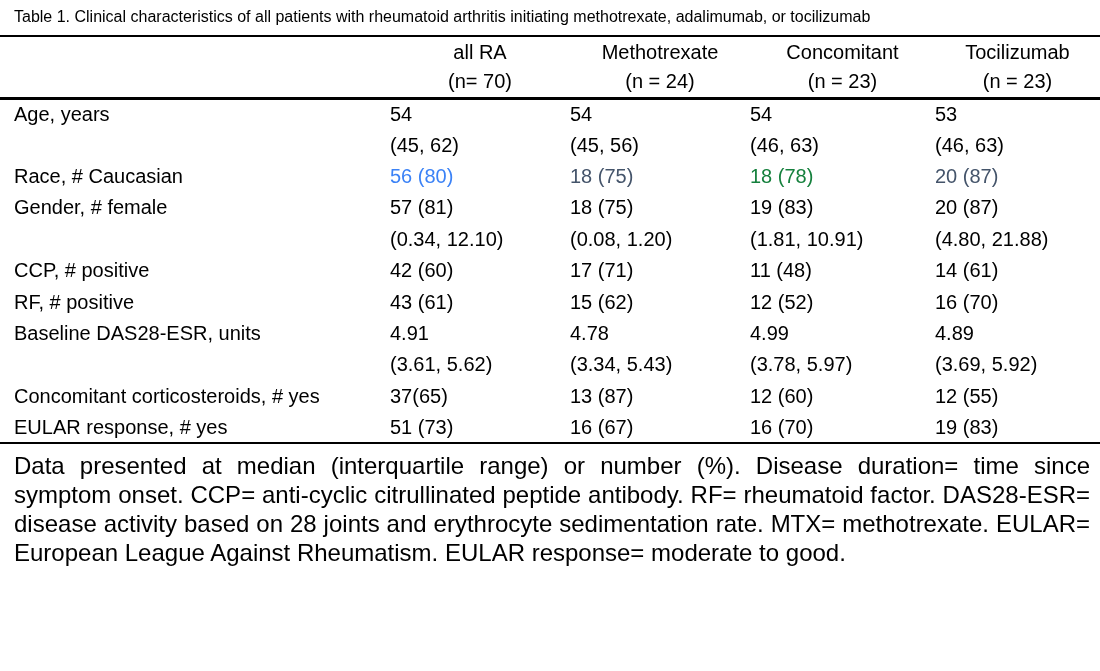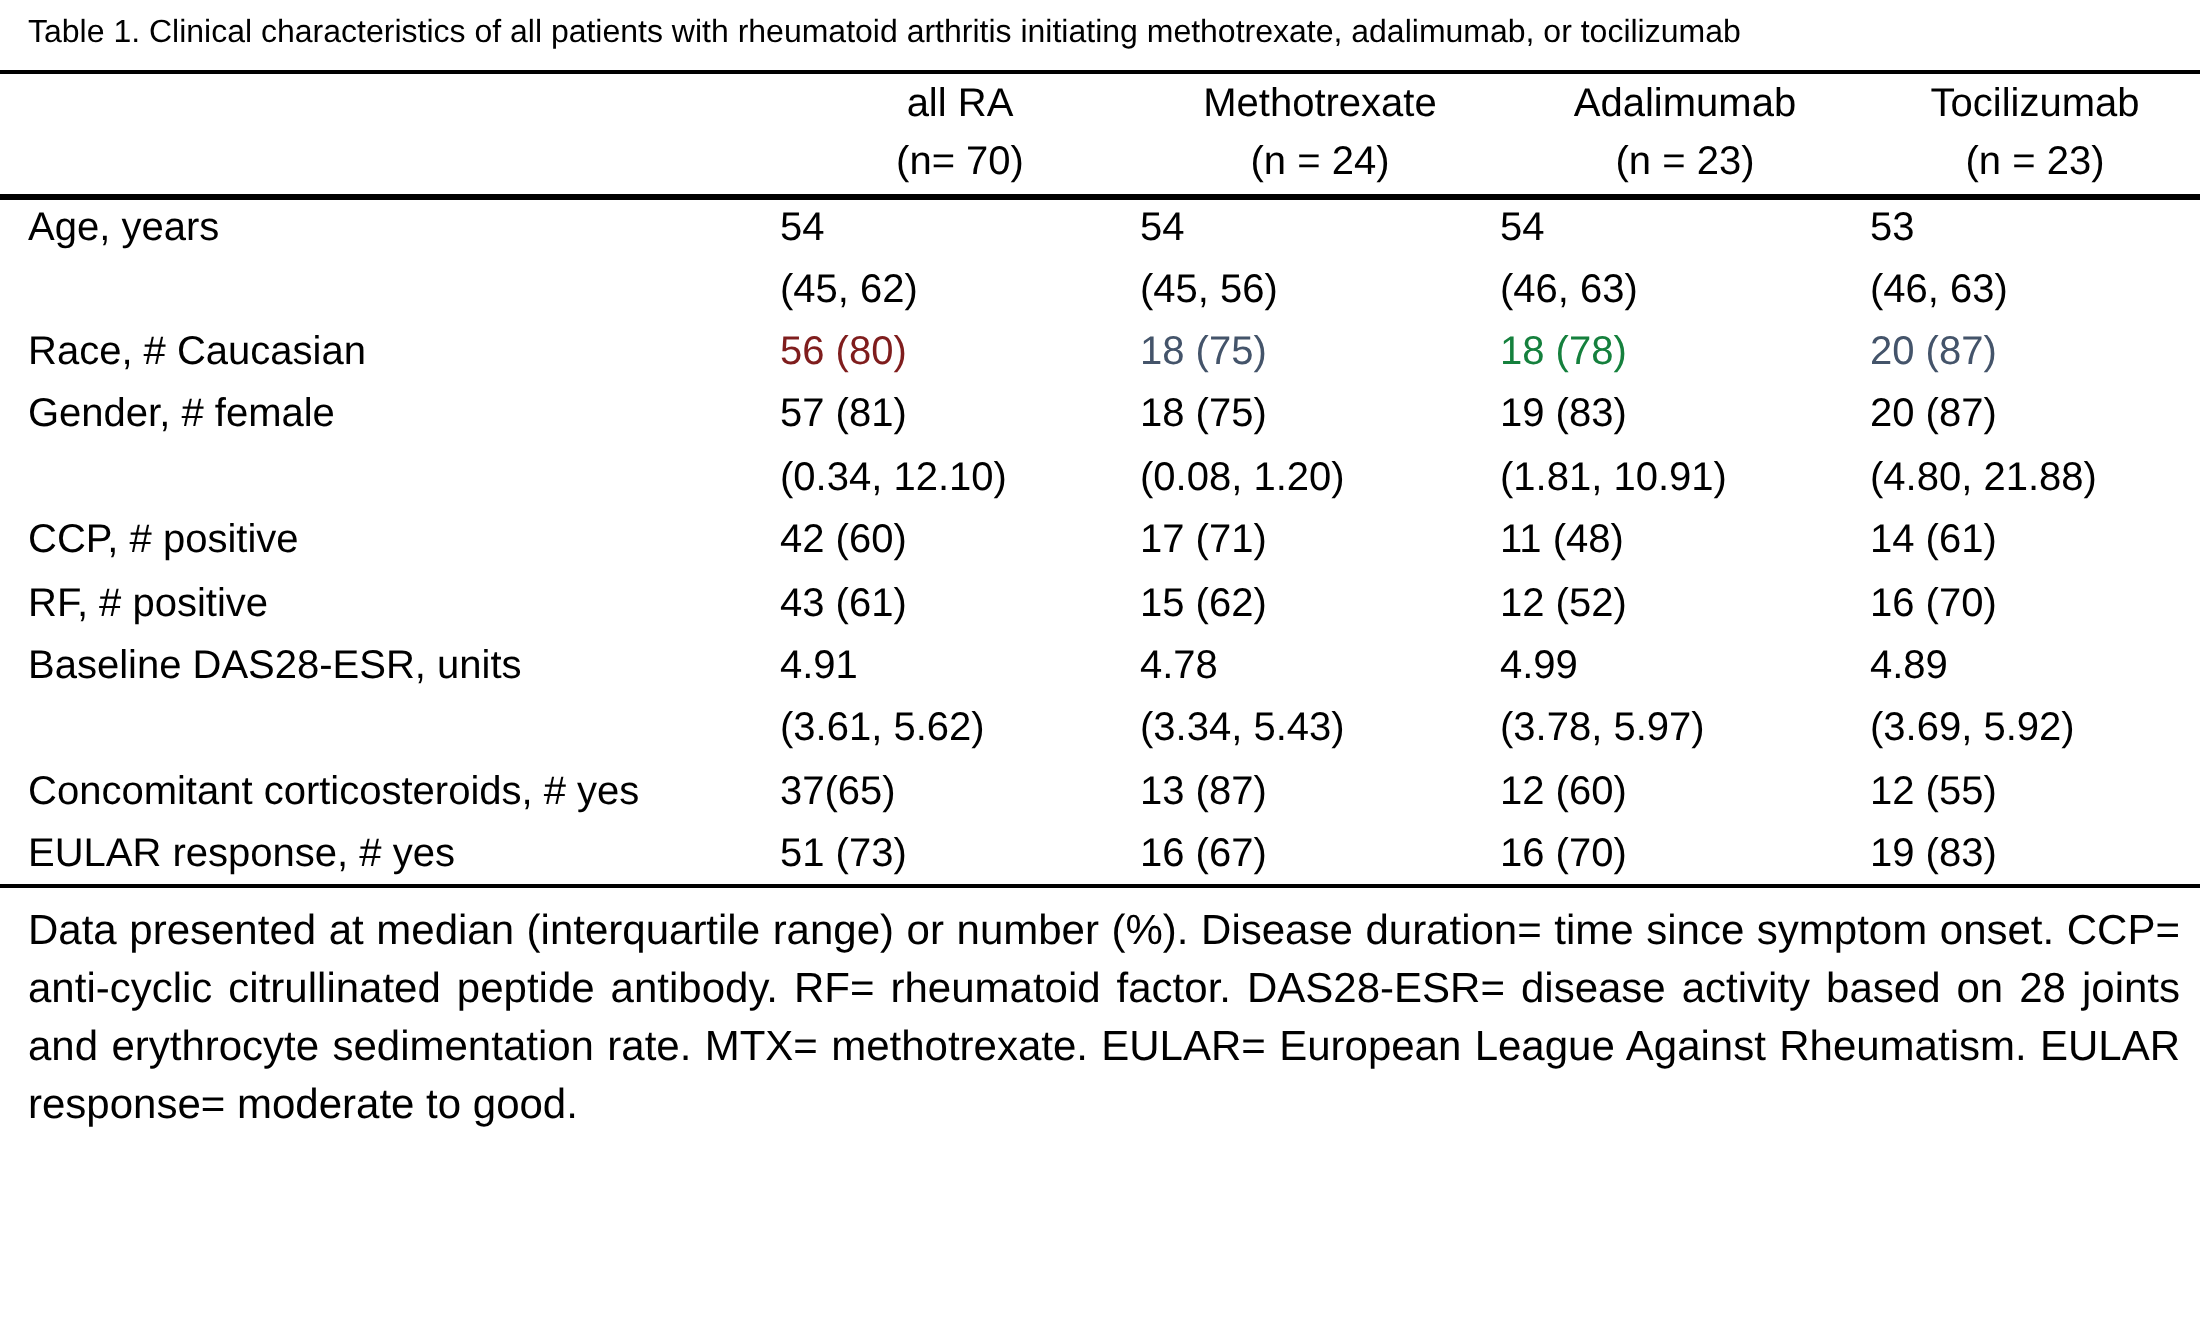--- a/index.html
+++ b/index.html
@@ -38,21 +38,21 @@
     text-align: center;
     padding: 0;
     vertical-align: middle;
   }
   tbody { border-bottom: 2px solid #000; }
   tbody tr { height: 31.4px; padding-left: 10px; }
   td { padding: 0; font-size: 20px; vertical-align: middle; }
   td.label { text-align: left; padding-left: 14px; white-space: nowrap; }
   td.val { }
   .footnote {
-    font-size: 21px;
+    font-size: 24px;
     line-height: 29px;
     padding: 7px 10px 0 14px;
     text-align: justify;
   }
 </style>
 </head>
 <body>
 
 <div class="page">
   <div class="title">Table 1. Clinical characteristics of all patients with rheumatoid arthritis initiating methotrexate, adalimumab, or tocilizumab</div>
@@ -63,21 +63,21 @@
       <col class="c-allra">
       <col class="c-mtx">
       <col class="c-ada">
       <col class="c-toc">
     </colgroup>
     <thead>
       <tr id="head-names">
         <th></th>
       <th>all RA</th>
           <th>Methotrexate</th>
-          <th>Adalimumab</th>
+          <th>Concomitant</th>
           <th>Tocilizumab</th>
         </tr>
       <tr id="head-ns">
         <th></th>
       <th>(n= 70)</th>
           <th>(n = 24)</th>
           <th>(n = 23)</th>
           <th>(n = 23)</th>
         </tr>
     </thead>
@@ -91,21 +91,21 @@
         </tr>
         <tr>
           <td class="label"></td>
           <td class="val">(45, 62)</td>
           <td class="val">(45, 56)</td>
           <td class="val">(46, 63)</td>
           <td class="val">(46, 63)</td>
         </tr>
         <tr>
           <td class="label">Race, # Caucasian</td>
-          <td class="val" style="color: #7f1d1d;">56 (80)</td>
+          <td class="val" style="color: #3b82f6;">56 (80)</td>
           <td class="val" style="color: rgb(68, 84, 106);">18 (75)</td>
           <td class="val" style="color: #15803d;">18 (78)</td>
           <td class="val" style="color: rgb(68, 84, 106);">20 (87)</td>
         </tr>
         <tr>
           <td class="label">Gender, # female</td>
           <td class="val">57 (81)</td>
           <td class="val">18 (75)</td>
           <td class="val">19 (83)</td>
           <td class="val">20 (87)</td>

